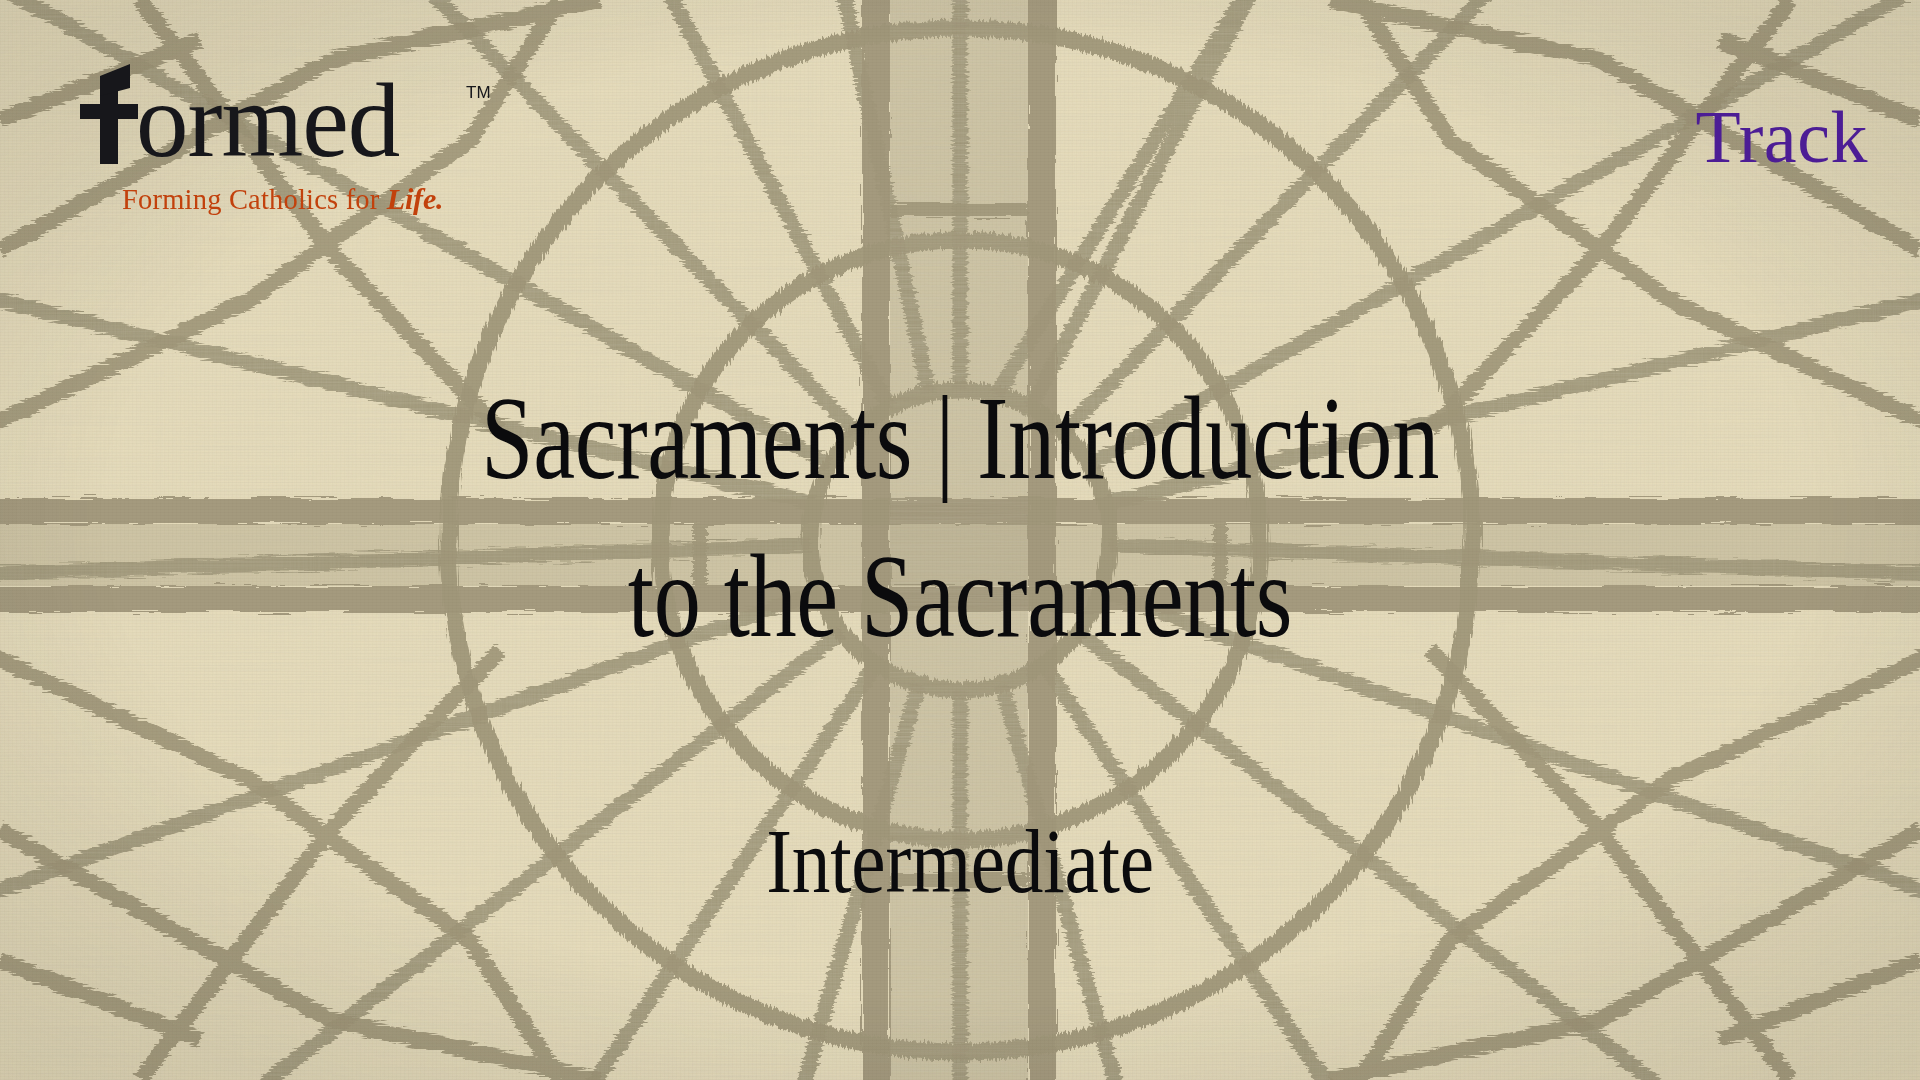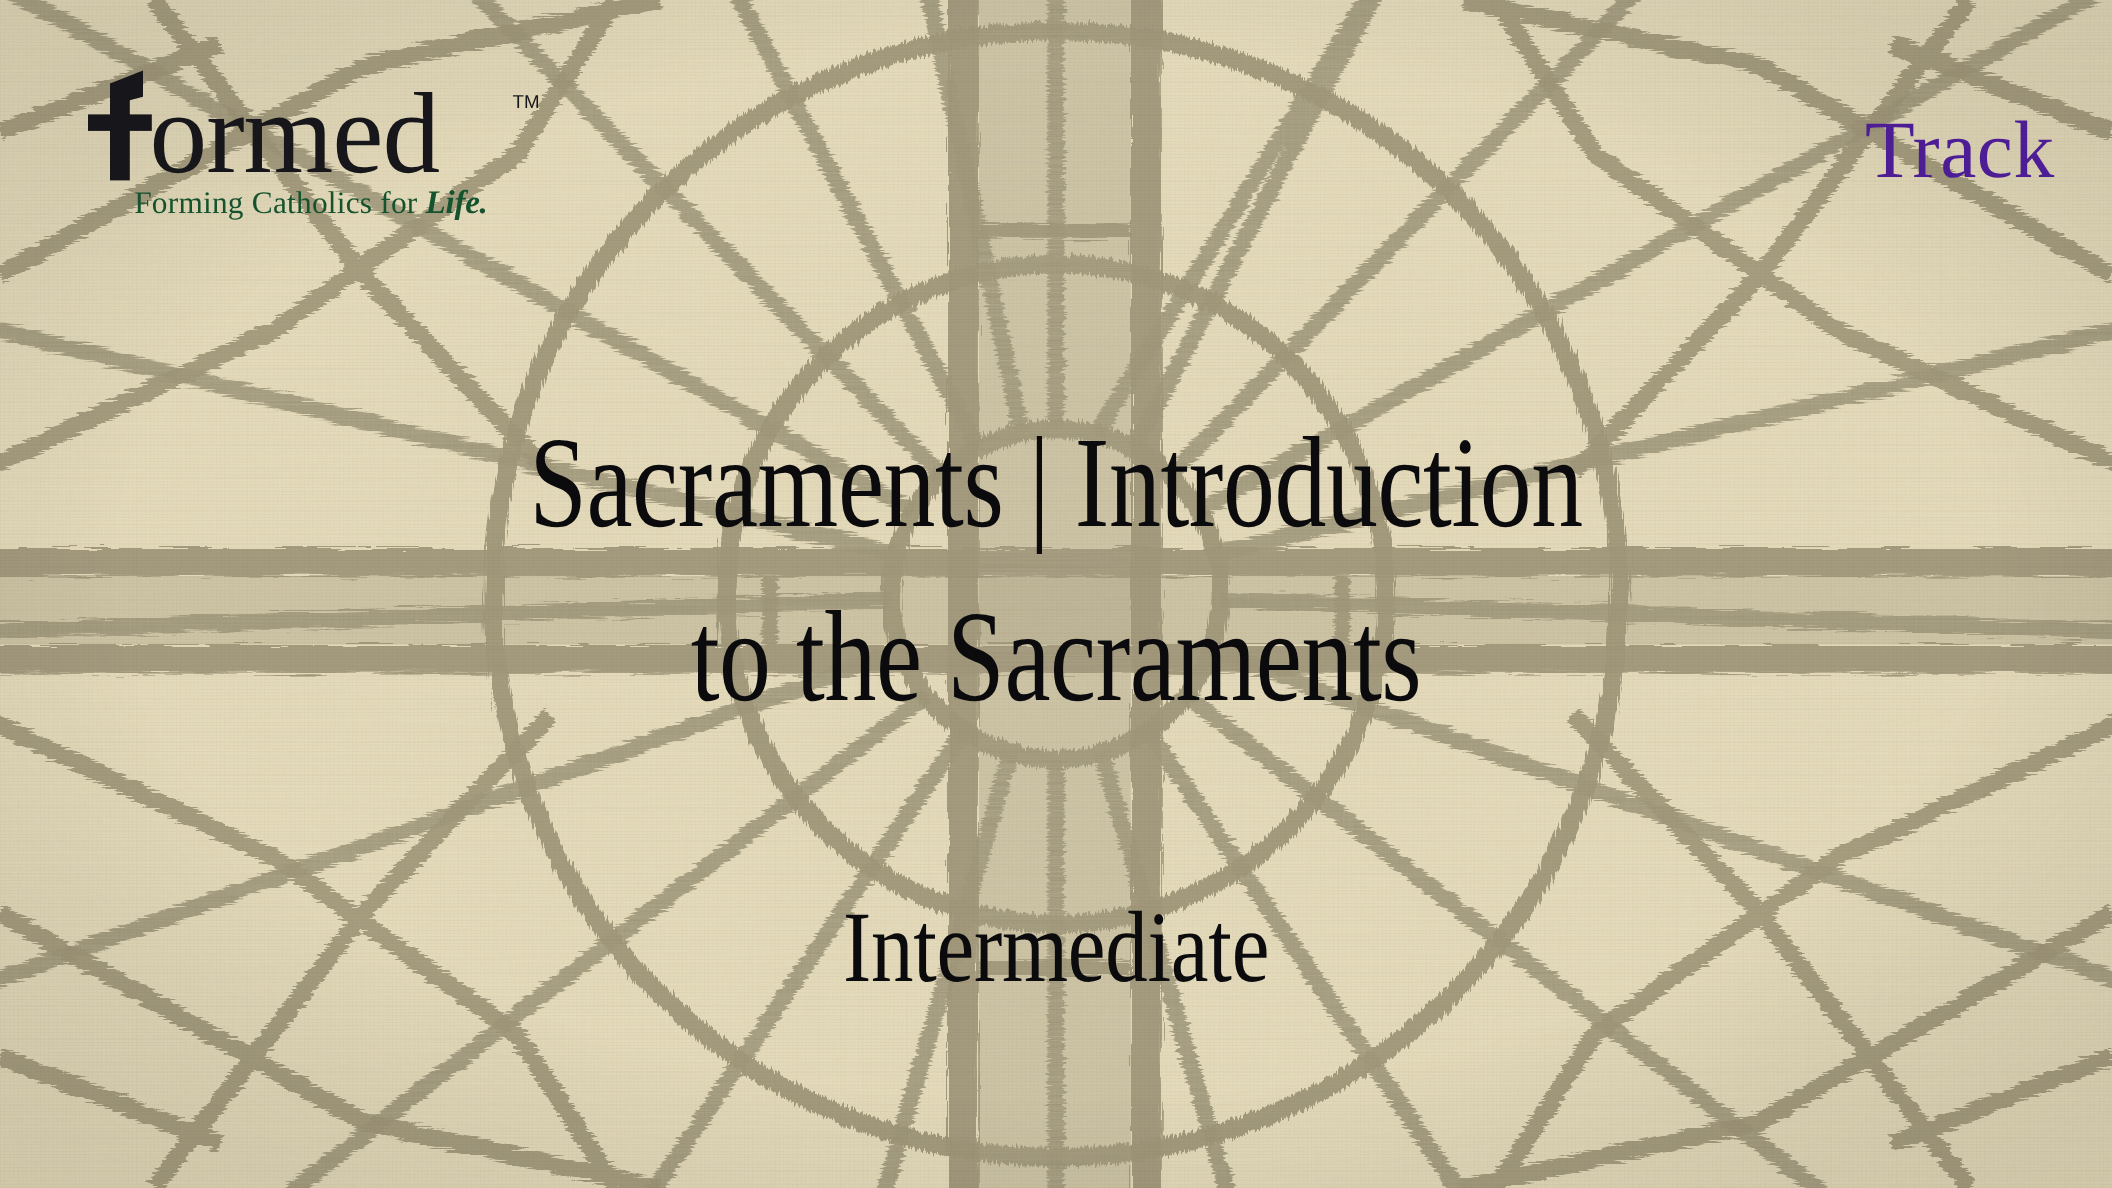--- a/index.html
+++ b/index.html
@@ -66,26 +66,26 @@
   }
   .logo-wordmark {
     position: relative;
     display: block;
     height: 104px;
     width: 420px;
   }
   .logo-svg { display:block; width: 420px; height: 104px; }
   .logo-tagline {
     display: block;
-    margin-top: 2px;
+    margin-top: 16px;
     padding-left: 44px;
     font-family: "Liberation Serif", "DejaVu Serif", serif;
     font-size: 28.5px;
     letter-spacing: .2px;
-    color: #14532d;
+    color: #c2410c;
     white-space: nowrap;
   }
   .logo-tagline .life {
     font-style: italic;
     font-size: 30px;
     font-weight: 600;
     letter-spacing: -.2px;
   }
 
   

